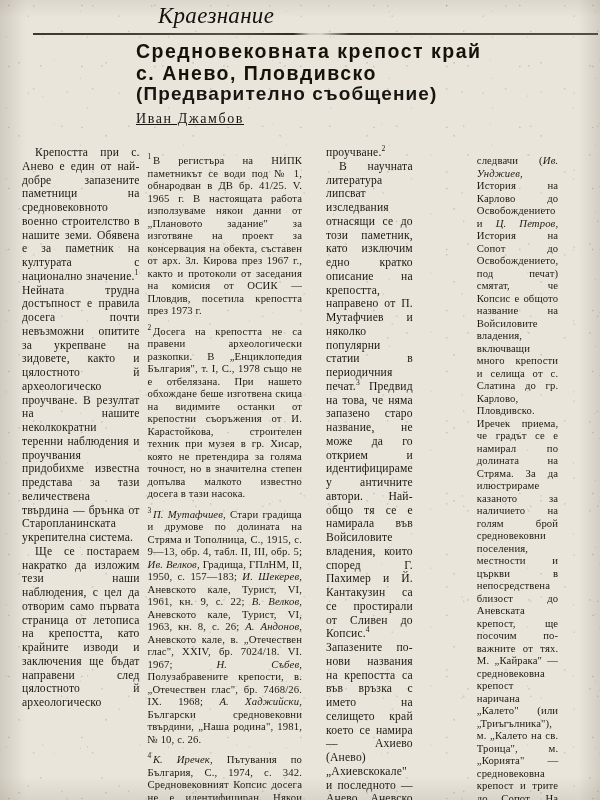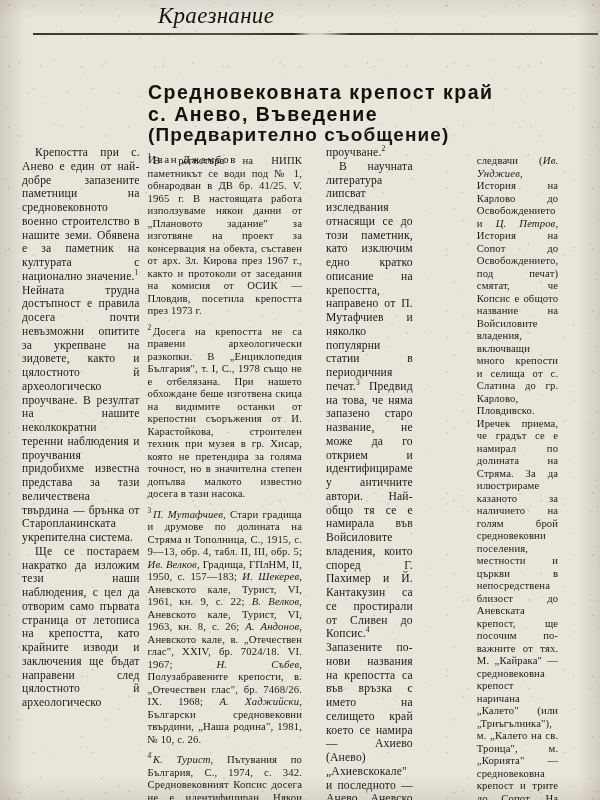--- a/index.html
+++ b/index.html
@@ -89,24 +89,23 @@
     background: linear-gradient(to right,
         #2c2920 0%, #3a362b 22%, #4a4636 34%, #1d1b15 46%,
         rgba(150,145,130,0.35) 49%, rgba(150,145,130,0.25) 51%,
         #2e2b21 56%, #3c382c 74%, #48433a 100%);
     opacity: 0.92;
   }
 
   
   .titleblock {
     position: absolute;
-    left: 148px;
+    left: 136px;
     right: 6px;
     top: 40px;
-    margin-top: 41px;
   }
   .title-line {
     font-family: "Liberation Sans", "DejaVu Sans", sans-serif;
     font-weight: 700;
     font-size: 19.5px;
     line-height: 22px;
     letter-spacing: 1.5px;
     color: #141209;
     white-space: nowrap;
   }
@@ -114,25 +113,26 @@
     font-family: "Liberation Sans", "DejaVu Sans", sans-serif;
     font-weight: 700;
     font-size: 19px;
     line-height: 18px;
     letter-spacing: 1.1px;
     margin-top: 1px;
     color: #171510;
   }
   .byline {
     font-family: "Liberation Serif", "DejaVu Serif", serif;
-    font-size: 11px;
+    font-size: 14px;
     line-height: 21px;
     letter-spacing: 1.6px;
     margin-top: 5px;
     color: #171510;
+    text-decoration: underline;
   }
 
   
   .columns {
     position: absolute;
     left: 22px;
     right: 10px;
     top: 146px;
     bottom: 6px;
     display: flex;
@@ -203,41 +203,41 @@
 
 <div class="content">
 
   <div class="masthead">
     <div class="rubric">Краезнание</div>
     <div class="rule-top"></div>
   </div>
 
   <div class="titleblock">
     <div class="title-line">Средновековната крепост край</div>
-    <div class="title-line">с. Анево, Въведение</div>
+    <div class="title-line">с. Анево, Пловдивско</div>
     <div class="subtitle">(Предварително съобщение)</div>
     <div class="byline">Иван Джамбов</div>
   </div>
 
   <div class="columns">
 
     <div class="col col-left">
       <div class="body-text">
         <p><span>Крепостта при с. Анево е един от най-добре запазените паметници на средновековното военно строителство в нашите земи. Обявена е за паметник на културата с национално значение.</span><sup>1</sup></p>
         <p class="cont">Нейната трудна достъпност е правила досега почти невъзможни опитите за укрепване на зидовете, както и цялостното й археологическо проучване. В резултат на нашите неколкократни теренни наблюдения и проучвания придобихме известна представа за тази величествена твърдина — брънка от Старопланинската укрепителна система.</p>
         <p>Ще се постараем накратко да изложим тези наши наблюдения, с цел да отворим само първата страница от летописа на крепостта, като крайните изводи и заключения ще бъдат направени след цялостното й археологическо</p>
       </div>
 
       <hr class="fn-rule">
 
       <div class="footnotes">
         <p><span class="fn-num">1</span><span>В регистъра на НИПК паметникът се води под № 1, обнародван в ДВ бр. 41/25. V. 1965 г. В настоящата работа използуваме някои данни от „Плановото задание" за изготвяне на проект за консервация на обекта, съставен от арх. Зл. Кирова през 1967 г., както и протоколи от заседания на комисия от ОСИК — Пловдив, посетила крепостта през 1973 г.</span></p>
         <p><span class="fn-num">2</span><span>Досега на крепостта не са правени археологически разкопки. В „Енциклопедия България", т. I, С., 1978 също не е отбелязана. При нашето обхождане беше изготвена скица на видимите останки от крепостни съоръжения от И. Карастойкова, строителен техник при музея в гр. Хисар, която не претендира за голяма точност, но в значителна степен допълва малкото известно досега в тази насока.</span></p>
         <p><span class="fn-num">3</span><i>П. Мутафчиев</i><span>, Стари градища и друмове по долината на Стряма и Тополница, С., 1915, с. 9—13, обр. 4, табл. II, III, обр. 5; </span><i>Ив. Велков</i><span>, Градища, ГПлНМ, II, 1950, с. 157—183; </span><i>И. Шекерев</i><span>, Аневското кале, Турист, VI, 1961, кн. 9, с. 22; </span><i>В. Велков</i><span>, Аневското кале, Турист, VI, 1963, кн. 8, с. 26; </span><i>А. Андонов</i><span>, Аневското кале, в. „Отечествен глас", XXIV, бр. 7024/18. VI. 1967; </span><i>Н. Събев</i><span>, Полузабравените крепости, в. „Отечествен глас", бр. 7468/26. IX. 1968; </span><i>А. Хаджийски</i><span>, Български средновековни твърдини, „Наша родина", 1981, № 10, с. 26.</span></p>
-        <p><span class="fn-num">4</span><i>К. Турист</i><span>, Пътувания по България, С., 1974, с. 342. Средновековният Копсис досега не е идентифициран. Някои съвременни из-</span></p>
+        <p><span class="fn-num">4</span><i>К. Иречек</i><span>, Пътувания по България, С., 1974, с. 342. Средновековният Копсис досега не е идентифициран. Някои съвременни из-</span></p>
       </div>
       <div class="spacer"></div>
     </div>
 
     <div class="col col-right">
       <div class="body-text">
         <p class="cont"><span>проучване.</span><sup>2</sup></p>
         <p><span>В научната литература липсват изследвания отнасящи се до този паметник, като изключим едно кратко описание на крепостта, направено от П. Мутафчиев и няколко популярни статии в периодичния печат.<sup>3</sup> Предвид на това, че няма запазено старо название, не може да го открием и идентифицираме у античните автори. Най-общо тя се е намирала във Войсиловите владения, които според Г. Пахимер и Й. Кантакузин са се простирали от Сливен до Копсис.<sup>4</sup> Запазените по-нови названия на крепостта са във връзка с името на селището край което се намира — Ахиево (Анево) „Ахиевскокале" и последното — Анево, „Аневско кале", както се нарича и сега.</span></p>
         <p>Крепостта се намира на 2 км северно от</p>
       </div>

